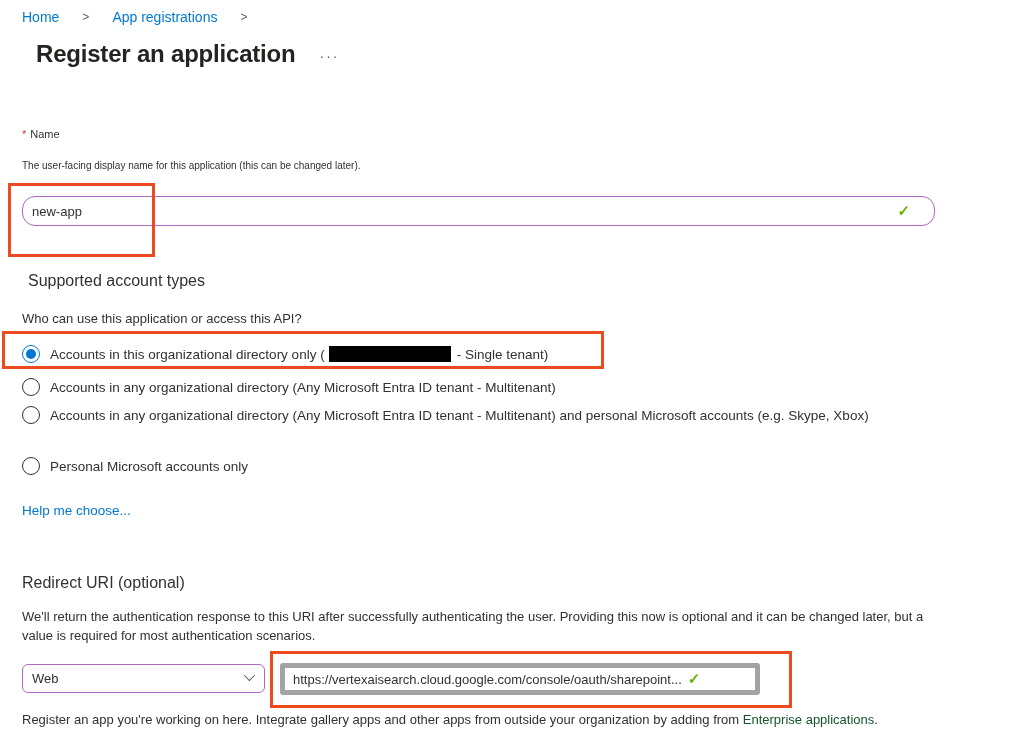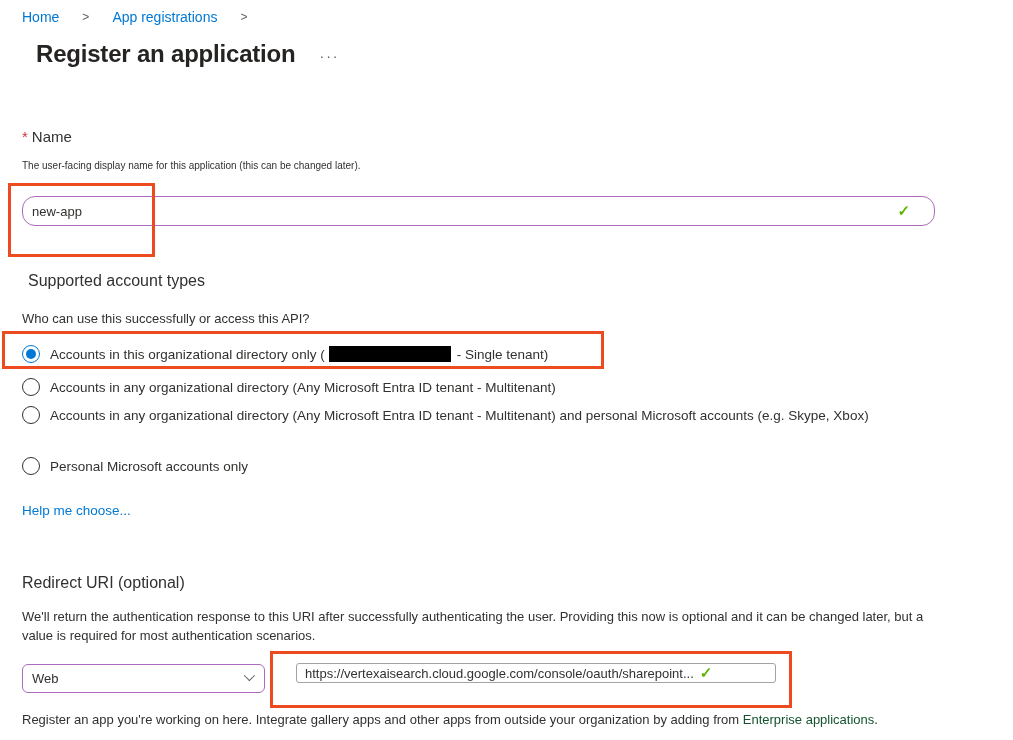--- a/index.html
+++ b/index.html
@@ -21,21 +21,21 @@
   }
   .crumb-link { color: #0078d4; text-decoration: none; cursor: pointer; }
   .crumb-sep { color: #605e5c; font-size: 12px; }
 
   
   .title-row { position: absolute; left: 36px; top: 40px; display: flex; align-items: center; }
   .page-title { font-size: 24px; font-weight: 700; color: #252423; letter-spacing: -0.2px; }
   .ellipsis-btn { margin-left: 24px; margin-top: 4px; color: #605e5c; font-size: 14px; letter-spacing: 2px; cursor: pointer; }
 
   
-  .name-label { position: absolute; left: 22px; top: 128px; font-size: 15px; }
+  .name-label { position: absolute; left: 22px; top: 128px; font-size: 11px; }
   .req { color: #d13438; margin-right: 4px; }
   .name-desc { position: absolute; left: 22px; top: 160px; font-size: 10px; }
 
   .name-input-wrap {
     position: absolute; left: 22px; top: 196px;
     width: 913px; height: 30px;
     border: 1px solid #ad6bbd; border-radius: 13px;
     display: flex; align-items: center; justify-content: space-between;
     padding: 0 24px 0 9px; background: #fff;
   }
@@ -78,23 +78,23 @@
     border: 1px solid #ad6bbd; border-radius: 6px; background: #fff;
     display: flex; align-items: center; justify-content: space-between;
     padding: 0 12px 0 9px; font-size: 13px; cursor: pointer;
   }
   .chevron {
     width: 8px; height: 8px; flex: none;
     border-right: 1.4px solid #605e5c; border-bottom: 1.4px solid #605e5c;
     transform: rotate(45deg) translateY(-2px); margin-top: -3px;
   }
   .uri-input-wrap {
-    position: absolute; left: 296px; top: 663px;
-    width: 480px; height: 20px;
-    border: 1px solid #a3a3a3; border-radius: 3px; background: #fff;
+    position: absolute; left: 280px; top: 663px;
+    width: 480px; height: 32px;
+    border: 5px solid #a3a3a3; border-radius: 3px; background: #fff;
     display: flex; align-items: center; gap: 6px;
     padding: 0 8px; font-size: 13px;
   }
   .uri-text { white-space: nowrap; overflow: hidden; }
 
   
   .footer-text { position: absolute; left: 22px; top: 712px; font-size: 13px; white-space: nowrap; }
   .footer-link { color: #14532d; text-decoration: none; cursor: pointer; }
 
   
@@ -124,21 +124,21 @@
     <span class="req">*</span><span>Name</span>
   </div>
   <div class="name-desc">The user-facing display name for this application (this can be changed later).</div>
 
   <div class="name-input-wrap">
     <input type="text" value="new-app" style="">
     <span class="valid-check">✓</span>
   </div>
 
   <div class="acct-heading">Supported account types</div>
-  <div class="acct-question">Who can use this successfully or access this API?</div>
+  <div class="acct-question">Who can use this application or access this API?</div>
 
   <div class="radio-group">
 
     <div class="radio-row r1">
       <span class="radio-circle selected">
           <span class="dot"></span>
         </span>
       <span class="radio-label"><span>Accounts in this organizational directory only (</span><span class="redaction"></span><span>- Single tenant)</span></span>
     </div>
 

